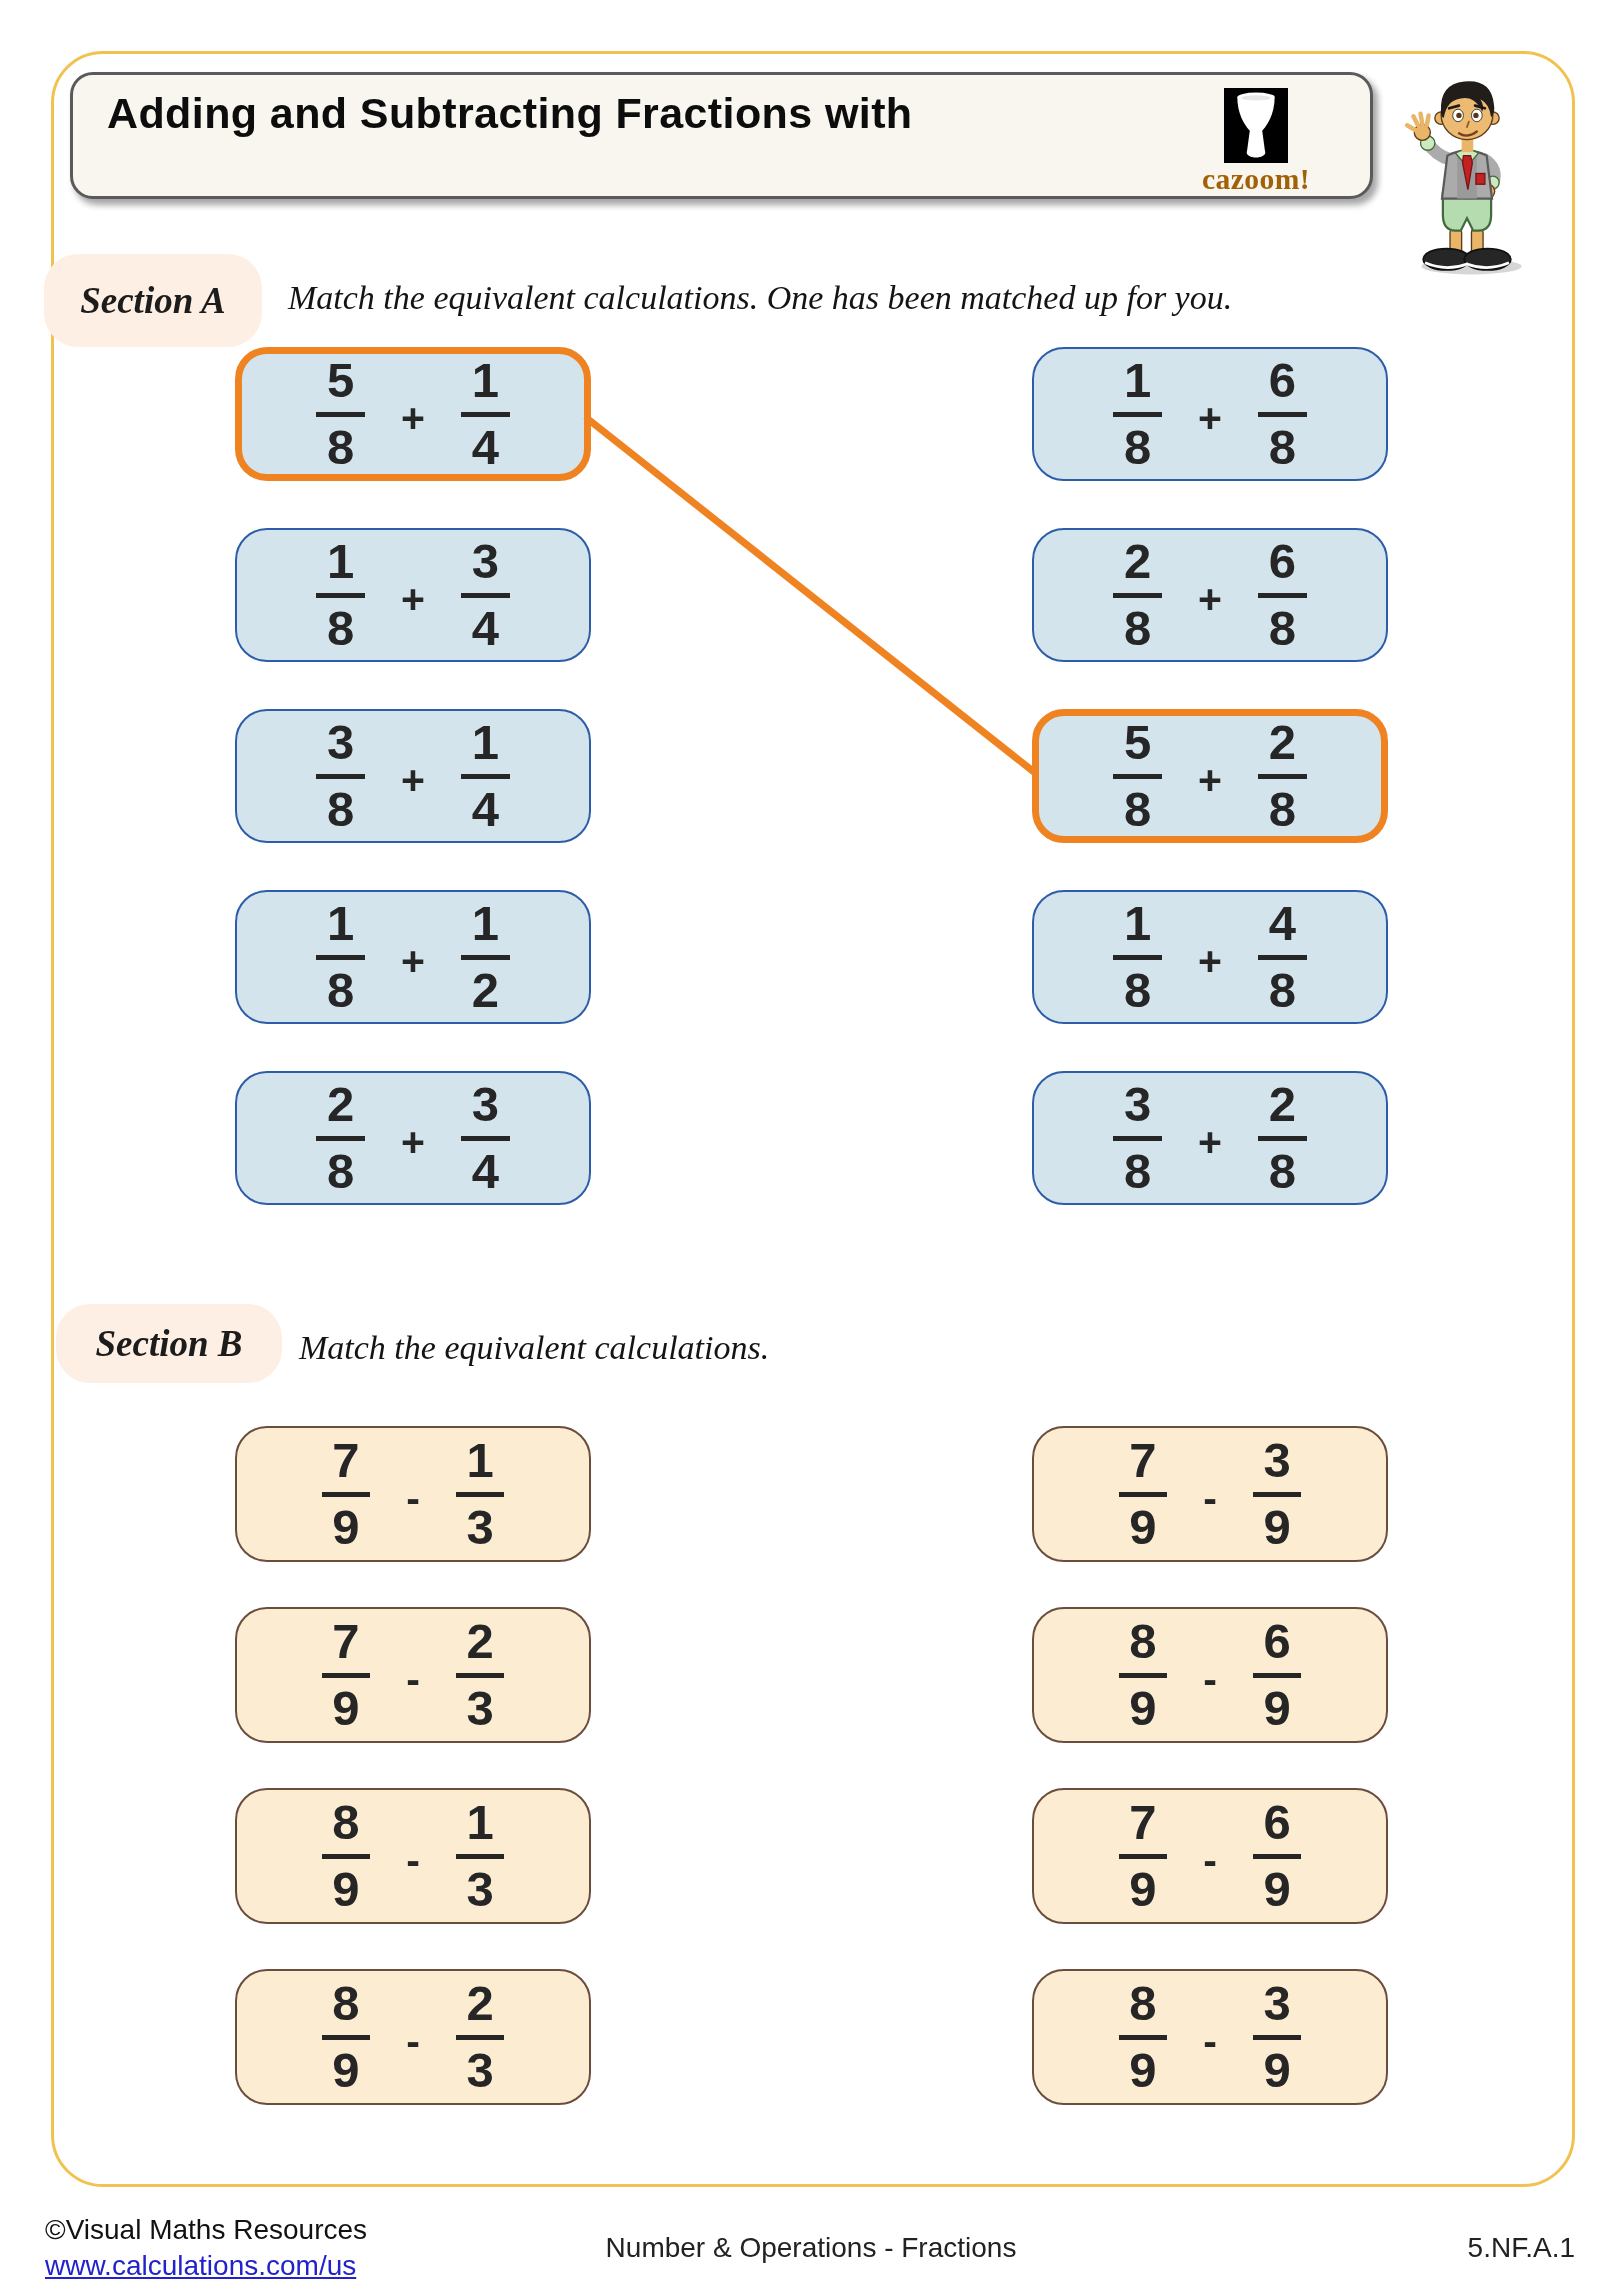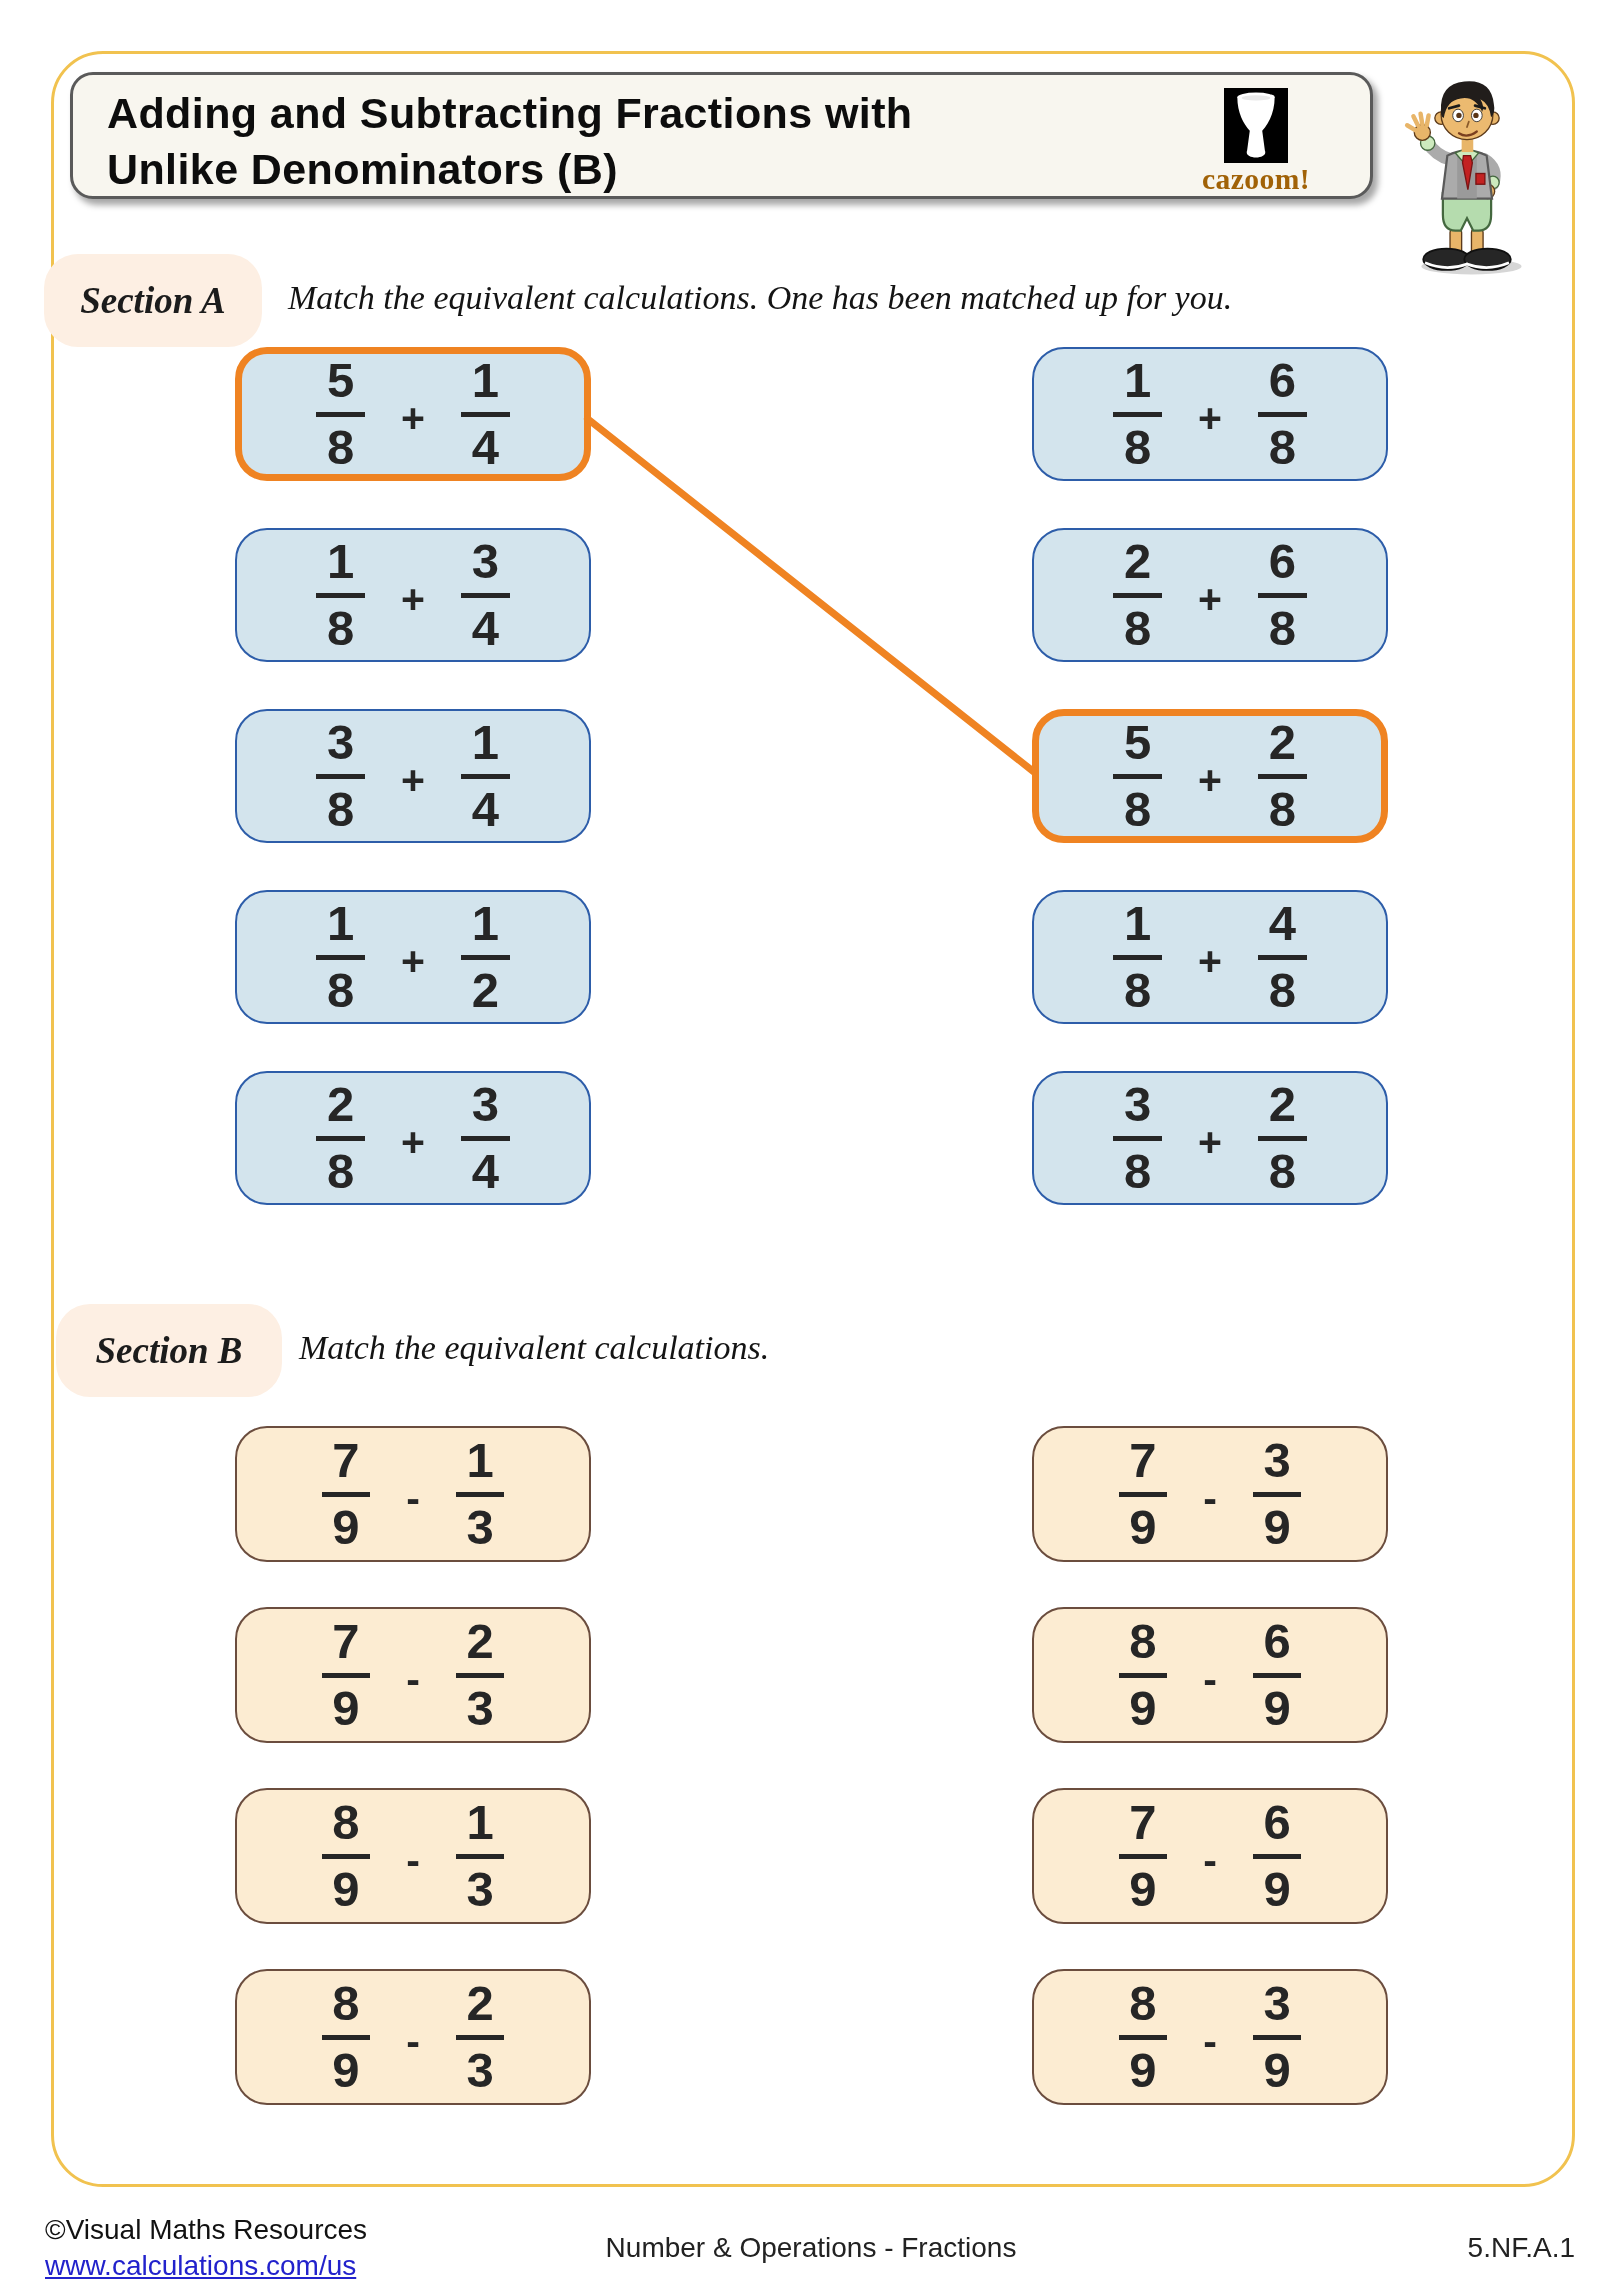--- a/index.html
+++ b/index.html
@@ -29,21 +29,21 @@
   }
   .boy { position:absolute; left:1400px; top:66px; width:134px; height:215px; }
   
   .section-pill {
     position:absolute; background:#fdefe3; border-radius:34px;
     display:flex; align-items:center; justify-content:center;
     font-family:"Liberation Serif", serif; font-style:italic; font-weight:bold;
     font-size:37px; color:#1c1c1c;
   }
   #pillA { left:44px; top:254px; width:218px; height:93px; }
-  #pillB { left:56px; top:1304px; width:226px; height:93px; }
+  #pillB { left:56px; top:1304px; width:226px; height:79px; }
   .instruction {
     position:absolute; font-family:"Liberation Serif", serif; font-style:italic;
     font-size:34px; color:#141414; white-space:nowrap;
   }
   #instrA { left:288px; top:279px; }
   #instrB { left:299px; top:1329px; }
   
   .col { position:absolute; width:356px; display:flex; flex-direction:column; }
   #colAL { left:235px; top:347px; gap:47px; }
   #colAR { left:1032px; top:347px; gap:47px; }
@@ -75,21 +75,21 @@
   .footer-left a { color:#2222cc; text-decoration:underline; cursor:pointer; }
   .footer-center{ position:absolute; left:0; width:1622px; top:2232px; text-align:center; font-size:28px; color:#222; }
   .footer-right { position:absolute; right:47px; top:2232px; font-size:28px; color:#222; }
 </style>
 </head>
 <body>
 
 <div class="frame"></div>
 
 <header class="title-box">
-  <h1><span>Adding and Subtracting Fractions with</span><br><span>Unlike Denominators (B)</span></h1>
+  <h1><span>Adding and Subtracting Fractions with</span><br></h1>
   <div class="logo">
     <div class="logo-mark">
       <svg width="64" height="75" viewBox="0 0 72 84">
         <rect x="0" y="0" width="72" height="84" fill="#000"></rect>
         <path d="M15 10 C15 28 22 40 29 48 L26 70 C24 75 29 78 36 78 C43 78 48 75 46 70 L43 48 C50 40 57 28 57 10 Z" fill="#ffffff"></path>
         <ellipse cx="36" cy="10" rx="21" ry="5" fill="#ffffff"></ellipse>
         <ellipse cx="36" cy="11" rx="16" ry="3" fill="#e8e8e8"></ellipse>
       </svg>
     </div>
     <div class="logo-text">cazoom!</div>

